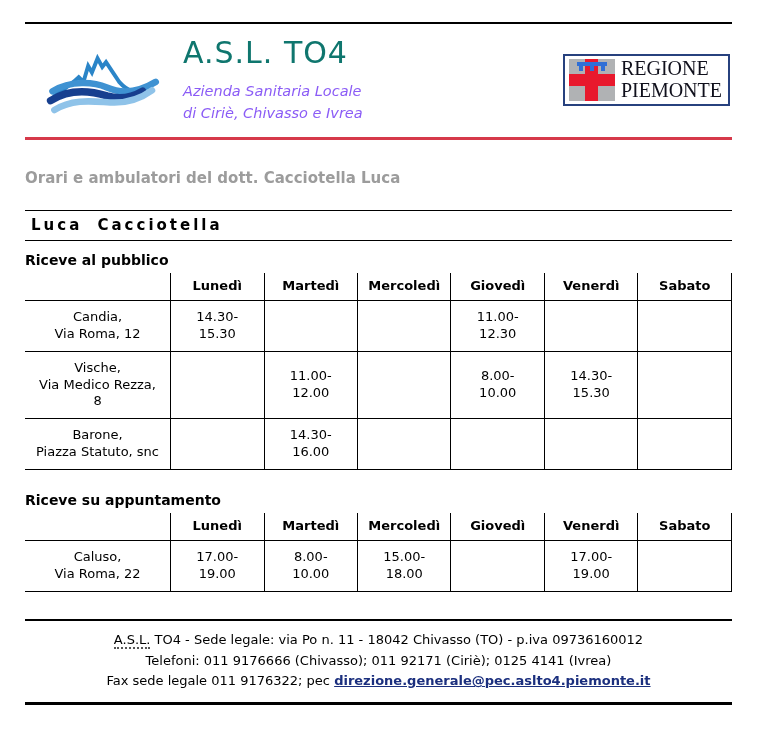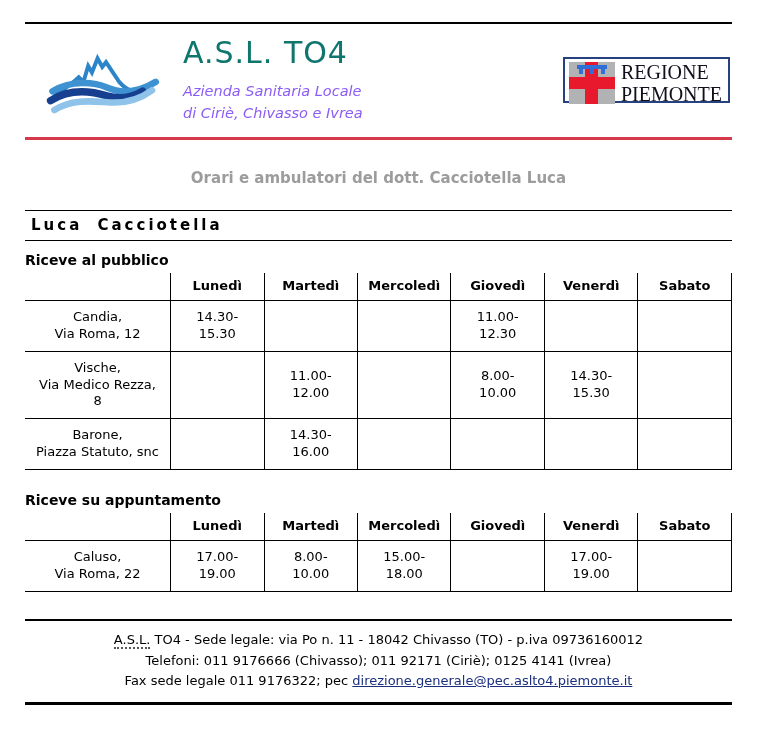--- a/index.html
+++ b/index.html
@@ -23,35 +23,35 @@
   .rule-red{height:3px;background:var(--rule-red);}
   
   .header{display:flex;align-items:center;padding:11px 0 12px;}
   .asl-logo{width:122px;height:86px;margin-left:20px;flex:0 0 auto;}
   .asl-text{margin-left:16px;}
   .asl-name{font-size:30px;color:#0f766e;letter-spacing:1px;margin-bottom:10px;}
   .asl-sub{font-style:italic;font-size:14.5px;color:#8b5cf6;line-height:1.55;}
   .region-box{
     margin-left:auto;margin-right:2px;
     border:2px solid var(--region-border);
-    background:#fff;display:flex;align-items:flex-start;
-    padding:3px 6px 3px 4px;height:46px;
+    background:#fff;display:flex;align-items:center;
+    padding:3px 6px 3px 4px;height:52px;
   }
   .crest{position:relative;width:46px;height:42px;background:#b0b2b4;flex:0 0 auto;}
   .crest .v{position:absolute;left:16px;top:0;width:13px;height:100%;background:var(--region-red);}
   .crest .h{position:absolute;left:0;top:15px;width:100%;height:12px;background:var(--region-red);}
   .crest .lam{position:absolute;left:8px;top:3px;width:30px;height:4px;background:var(--region-blue);}
   .crest .p1,.crest .p2,.crest .p3{position:absolute;top:7px;width:4px;height:5px;background:var(--region-blue);}
   .crest .p1{left:10px;} .crest .p2{left:21px;} .crest .p3{left:32px;}
   .region-text{
     font-family:"Liberation Serif","DejaVu Serif",serif;
     font-size:20px;line-height:1.08;color:#10101c;margin-left:6px;white-space:nowrap;
   }
   
-  .page-title{margin-top:29px;text-align:center;font-weight:bold;font-size:15px;color:var(--title-gray);}
+  .page-title{margin-top:29px;text-align:left;font-weight:bold;font-size:15px;color:var(--title-gray);}
   .name-block{
     margin-top:23px;border-top:1px solid #000;border-bottom:1px solid #000;
     padding:5px 0 6px 6px;font-weight:bold;font-size:15px;
     letter-spacing:3px;word-spacing:7px;
   }
   
   .contact{margin-top:8px;line-height:1.4;font-size:13.2px;}
   .contact b{font-weight:bold;}
   .section-title{margin-top:11px;font-weight:bold;font-size:14px;}
   .section-title.second{margin-top:22px;}
@@ -62,21 +62,21 @@
     border:1px solid #000;text-align:center;vertical-align:middle;
     font-size:13px;line-height:1.3;white-space:pre-line;padding:6px 14px;
   }
   thead th{border-top:none;font-weight:bold;padding:5px 2px;}
   thead th.corner{border-left:none;}
   tbody th{border-left:none;font-weight:normal;padding:8px 3px;}
   
   .footer{margin-top:27px;border-top:2px solid #000;border-bottom:3px solid #000;
     padding:9px 0 10px;text-align:center;line-height:1.6;font-size:13px;}
   .abbr-dotted{border-bottom:2px dotted #555;}
-  .pec-link{color:var(--link-navy);font-weight:normal;text-decoration:underline;cursor:pointer;}
+  .pec-link{color:var(--link-navy);font-weight:bold;text-decoration:underline;cursor:pointer;}
 </style>
 </head>
 <body>
 
 <div class="page">
 
   <div class="rule rule-top"></div>
 
   <div class="header">
     <svg class="asl-logo" viewBox="0 0 130 90" aria-hidden="true">

